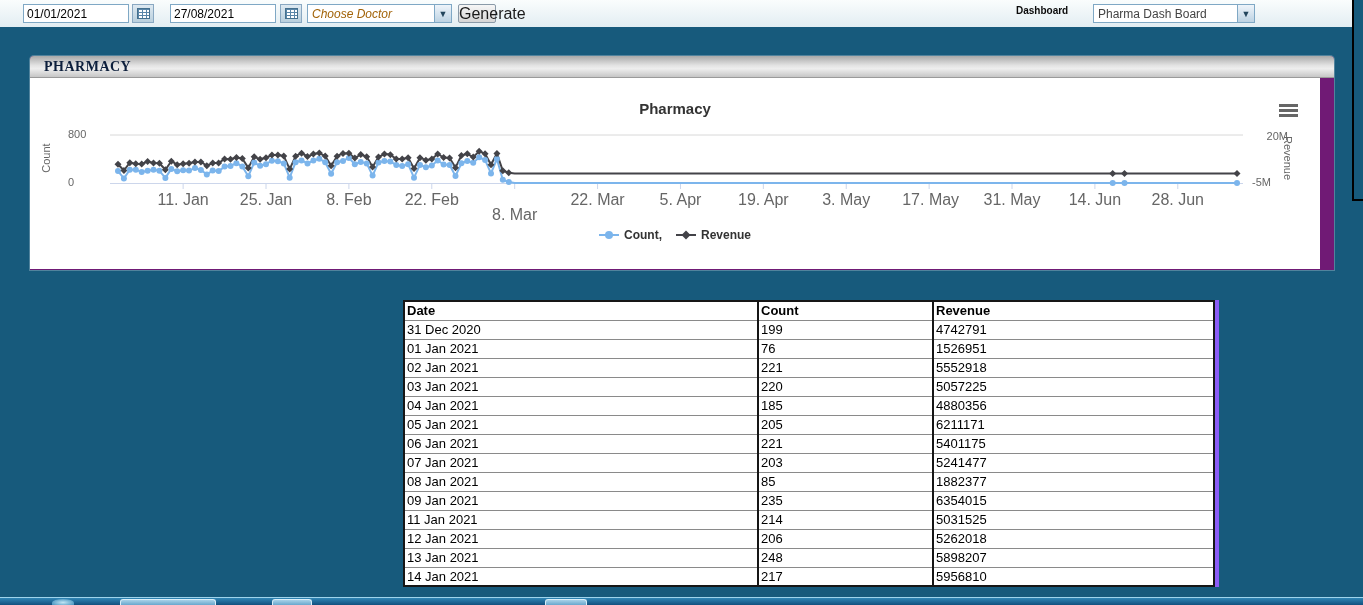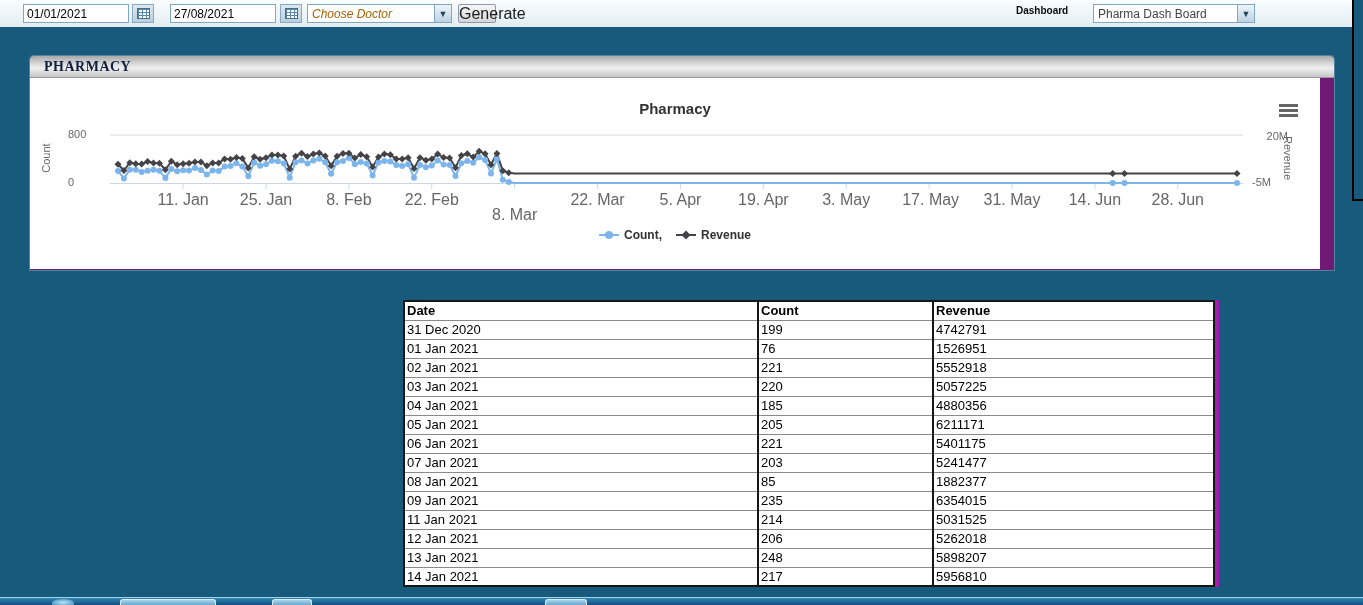--- a/index.html
+++ b/index.html
@@ -92,21 +92,21 @@
     font-size:16px; color:#666;
   }
   .legend {
     position:absolute; left:0; top:150px; width:1290px;
     display:flex; justify-content:center; align-items:flex-start; gap:14px;
   }
   .legend-item { display:flex; align-items:center; gap:5px; cursor:pointer; }
   .legend-label { font-size:12px; font-weight:bold; color:#333; }
   
   .table-wrap {
-    position:absolute; left:403px; top:300px; background:#a21caf;
+    position:absolute; left:403px; top:300px; background:#8b5cf6;
     padding:0 4px 0 0;
   }
   table.grid { border-collapse:collapse; table-layout:fixed; width:810px;
     border:2px solid #161616; background:#fff; }
   table.grid th, table.grid td {
     border-left:2px solid #161616; border-top:1px solid #8a8a8a;
     font-size:13px; color:#000; text-align:left; padding:1px 2px;
     height:19px; overflow:hidden; white-space:nowrap;
     font-family:"Liberation Sans", sans-serif;
   }

